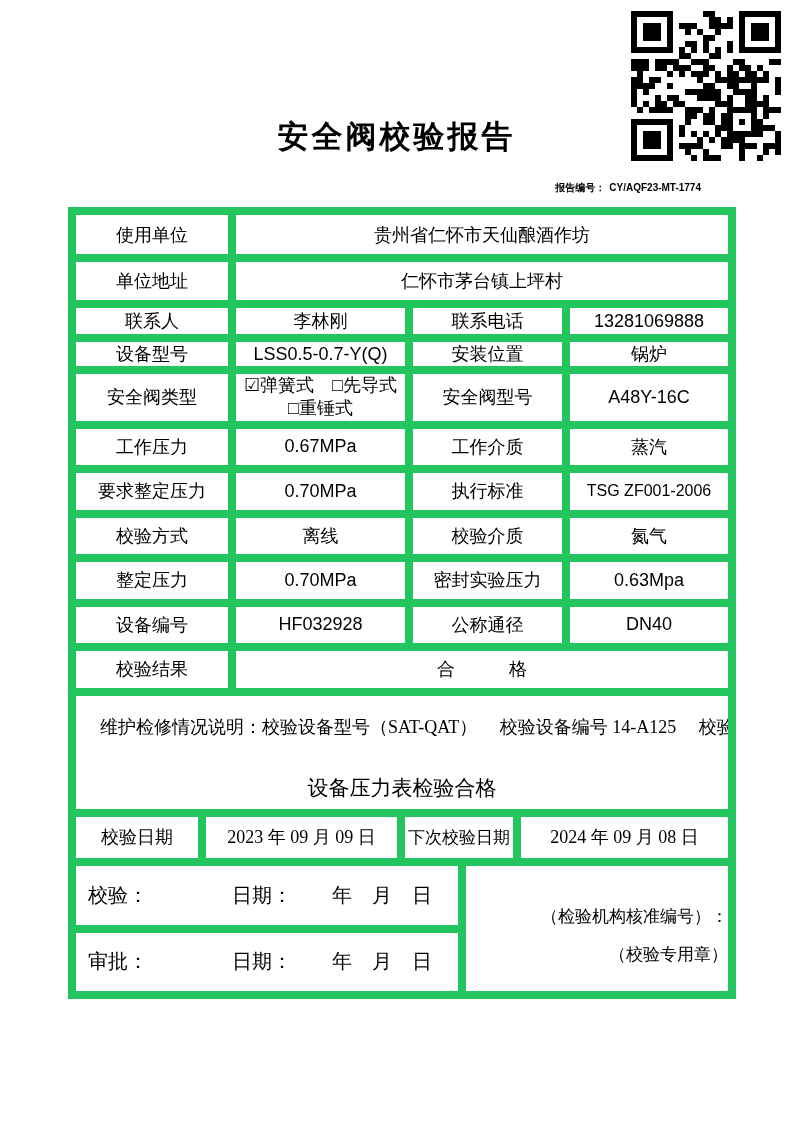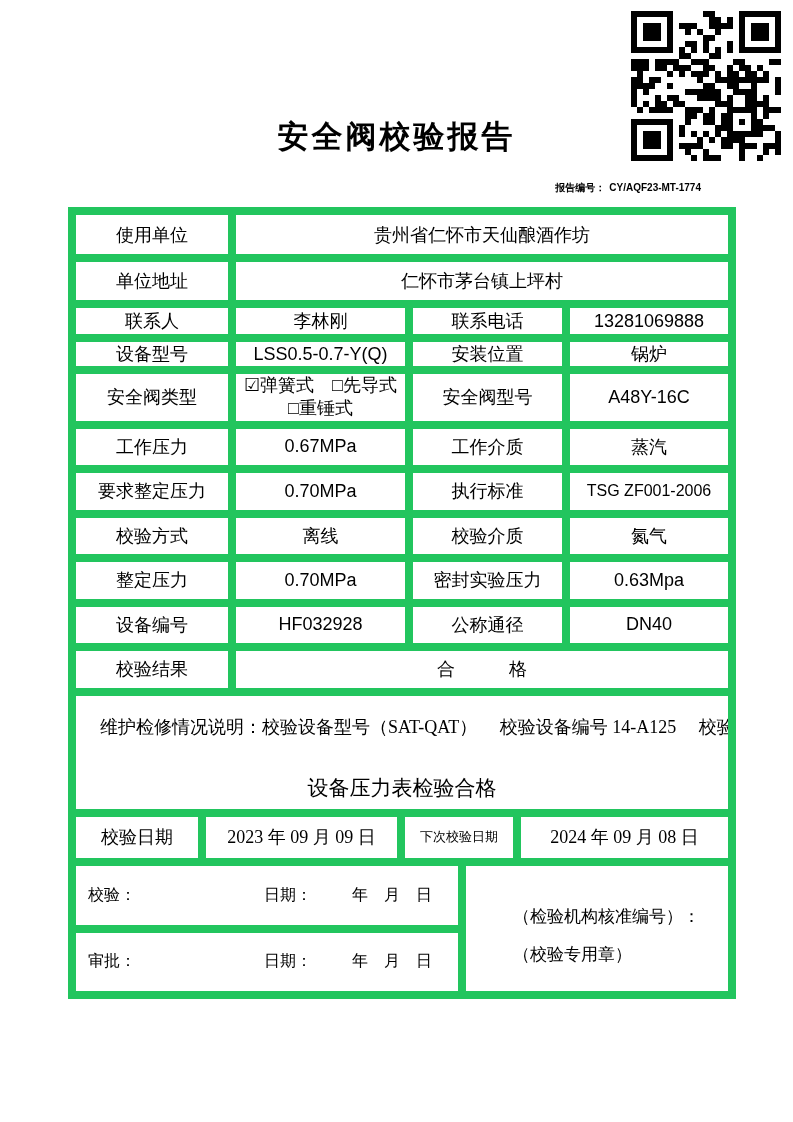--- a/index.html
+++ b/index.html
@@ -25,27 +25,27 @@
     border:8px solid #22c55e;text-align:center;vertical-align:middle;
     font-size:18px;padding:0;overflow:hidden;
   }
   .latin{font-family:"Liberation Sans","DejaVu Sans",sans-serif;font-size:17px;}
   .vtype{font-size:18px;line-height:1.3;padding:2px 2px;margin-top:44px;}
   .maint{text-align:left;vertical-align:top;}
   .maint .mline1{padding:12px 10px 0 24px;white-space:nowrap;font-size:18px;}
   .maint .mline2{text-align:center;margin-top:35px;font-size:21px;}
   .datecell{font-size:17px;}
   .sign{
-    display:flex;align-items:center;padding:0 26px 0 12px;font-size:16px;text-align:left;
+    display:flex;align-items:center;padding:0 26px 0 12px;font-size:20px;text-align:left;
   }
   .sign .spacer{flex:1;}
   .sign .ymd{margin-left:40px;white-space:pre;}
   .stampcell{vertical-align:top;}
   .stamp{
-    display:flex;flex-direction:column;align-items:flex-start;
+    display:flex;flex-direction:column;align-items:flex-end;
     padding-top:15px;gap:15px;font-size:17px;padding-left:47px;
   }
 </style>
 </head>
 <body>
 
 <div class="page">
 
   <div class="qr">
     <svg width="150" height="150" viewBox="0 0 150 150" fill="#000" style="display:block;margin:1px;">
@@ -457,21 +457,21 @@
     <tr style="height:121px">
       <td colspan="8" class="maint">
         <div class="mline1">维护检修情况说明：校验设备型号（SAT-QAT）　 校验设备编号 14-A125　 校验</div>
         <div class="mline2">设备压力表检验合格</div>
       </td>
     </tr>
 
     <tr style="height:49px">
       <td>校验日期</td>
       <td colspan="2" class="datecell">2023 年 09 月 09 日</td>
-      <td colspan="3" style="font-size:13px">下次校验日期</td>
+      <td colspan="3" style="font-size:17px">下次校验日期</td>
       <td colspan="2" class="datecell">2024 年 09 月 08 日</td>
     </tr>
 
     <tr style="height:67px">
       <td colspan="5">
         <div class="sign">
           <span>校验：</span>
           <span class="spacer"></span>
           <span>日期：</span>
           <span class="ymd">年　月　日</span>

